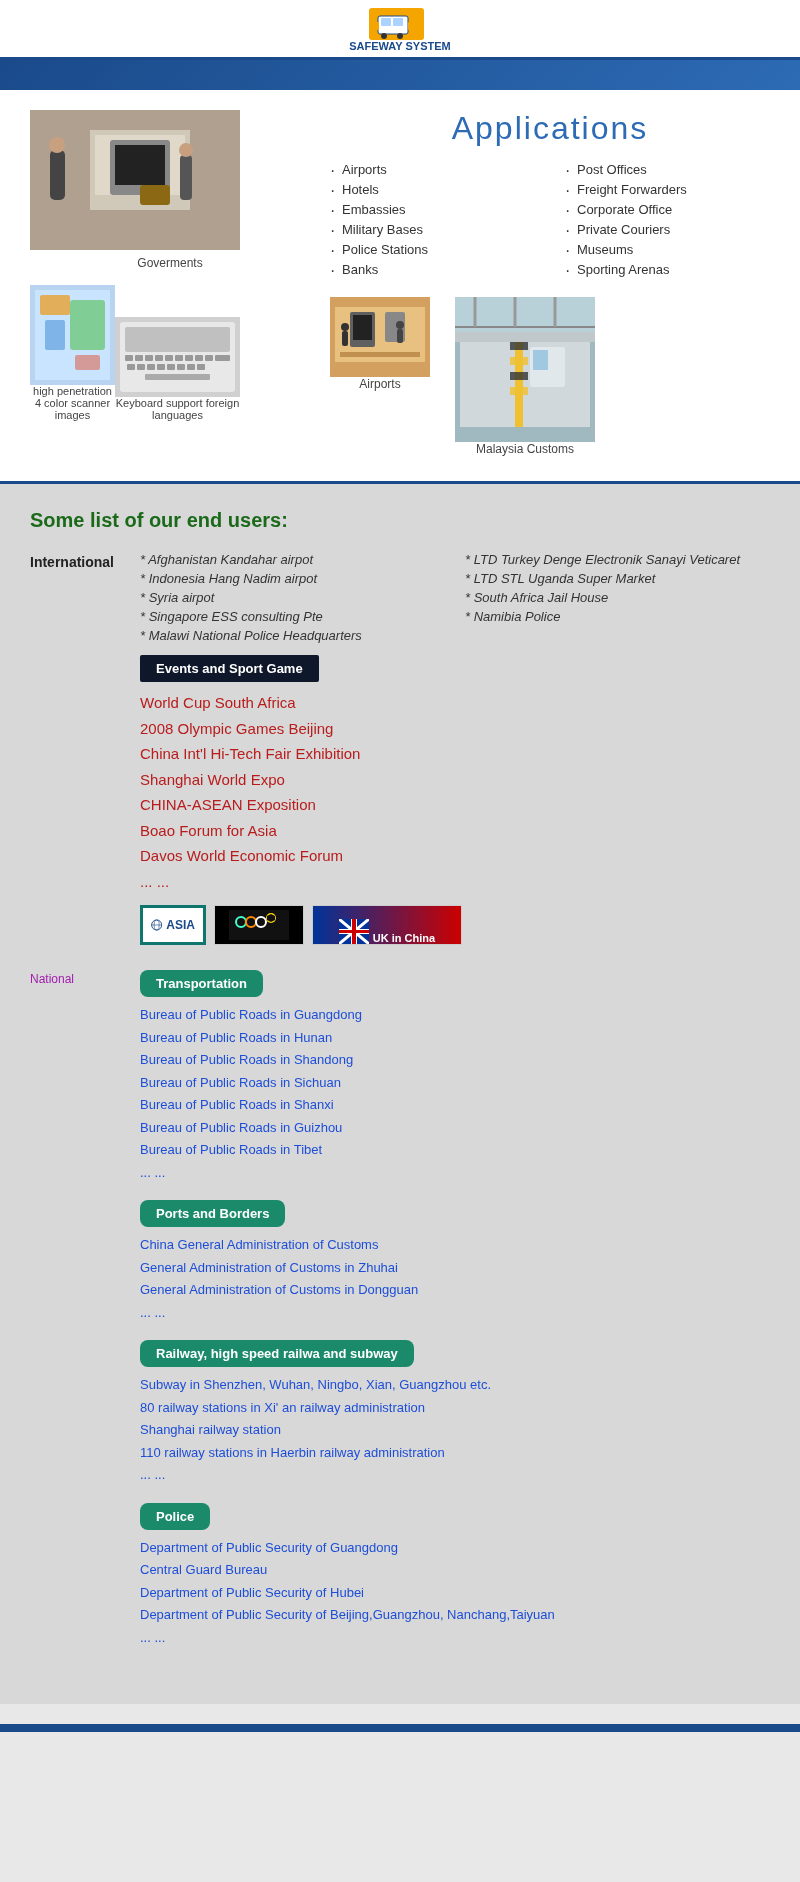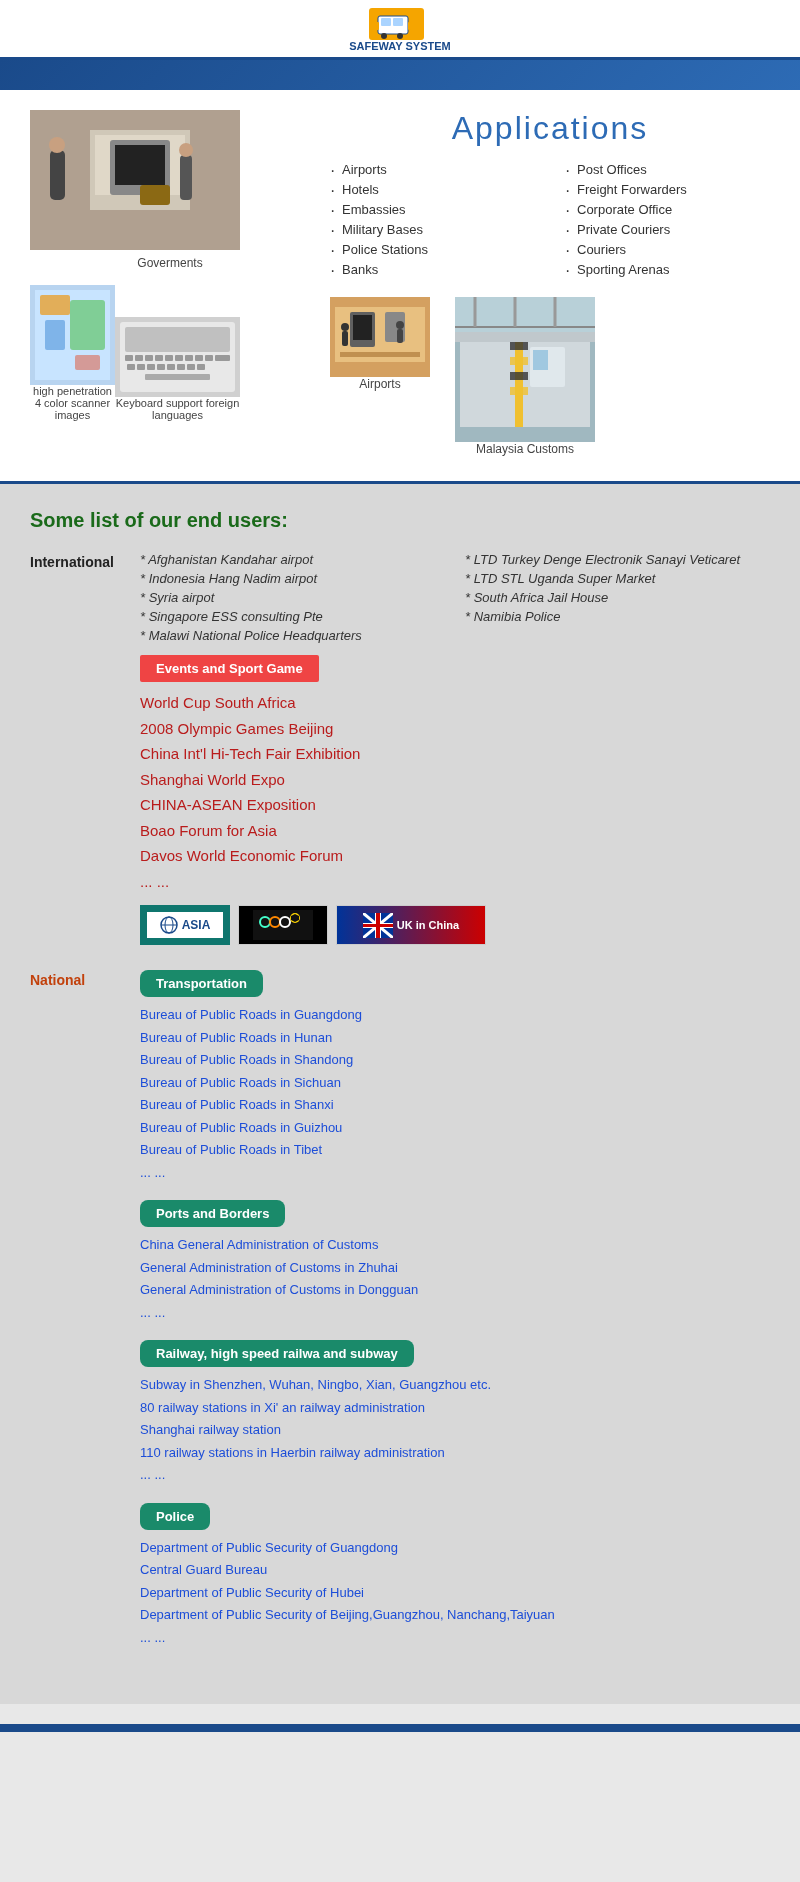--- a/index.html
+++ b/index.html
@@ -196,21 +196,21 @@
       margin-bottom: 4px;
       font-style: italic;
     }
     .intl-col p.asterisk-item::before {
       content: '* ';
     }
 
     
     .category-btn {
       display: inline-block;
-      background: #ef4444;
+      background: #0f172a;
       color: white;
       font-size: 13px;
       font-weight: bold;
       padding: 6px 16px;
       border-radius: 2px;
       margin: 8px 0 10px 0;
       cursor: pointer;
     }
 
     .list-items p {
@@ -233,48 +233,49 @@
       align-items: center;
       justify-content: center;
       border: 1px solid #ccc;
       padding: 0 8px;
       background: white;
       font-size: 12px;
       font-weight: bold;
       color: #1a4a8a;
     }
     .logo-badge.asia {
-      width: 90px;
+      width: 66px;
       background: white;
-      border: 7px solid #0f766e;
+      border: 3px solid #0f766e;
     }
     .logo-badge.olympics {
       width: 90px;
       background: black;
       color: #ffd700;
     }
     .logo-badge.uk-china {
       width: 150px;
       background: #cc0000;
       color: white;
+      align-items: flex-end;
     }
 
     
     .national-section {
       margin-top: 25px;
     }
     .national-row {
       display: flex;
       gap: 0;
     }
     .national-label {
       width: 110px;
-      font-weight: bold;
-      font-size: 14px;
-      color: #c2410c;
+      font-weight: normal;
+      font-size: 12px;
+      color: #a21caf;
       flex-shrink: 0;
       padding-top: 2px;
     }
     .national-content {
       flex: 1;
     }
     .transport-btn {
       display: inline-block;
       background: #1a8a6a;
       color: white;
@@ -417,21 +418,21 @@
         <li>Embassies</li>
         <li>Military  Bases</li>
         <li>Police  Stations</li>
         <li>Banks</li>
       </ul>
       <ul class="apps-col">
         <li>Post  Offices</li>
         <li>Freight  Forwarders</li>
         <li>Corporate  Office</li>
         <li>Private  Couriers</li>
-        <li>Couriers</li>
+        <li>Museums</li>
         <li>Sporting  Arenas</li>
       </ul>
     </div>
 
     <div class="app-images-row">
       <div>
         <div class="airport-img">
           <svg width="100" height="80" viewBox="0 0 100 80">
             <rect width="100" height="80" fill="#d4a060"></rect>
 

